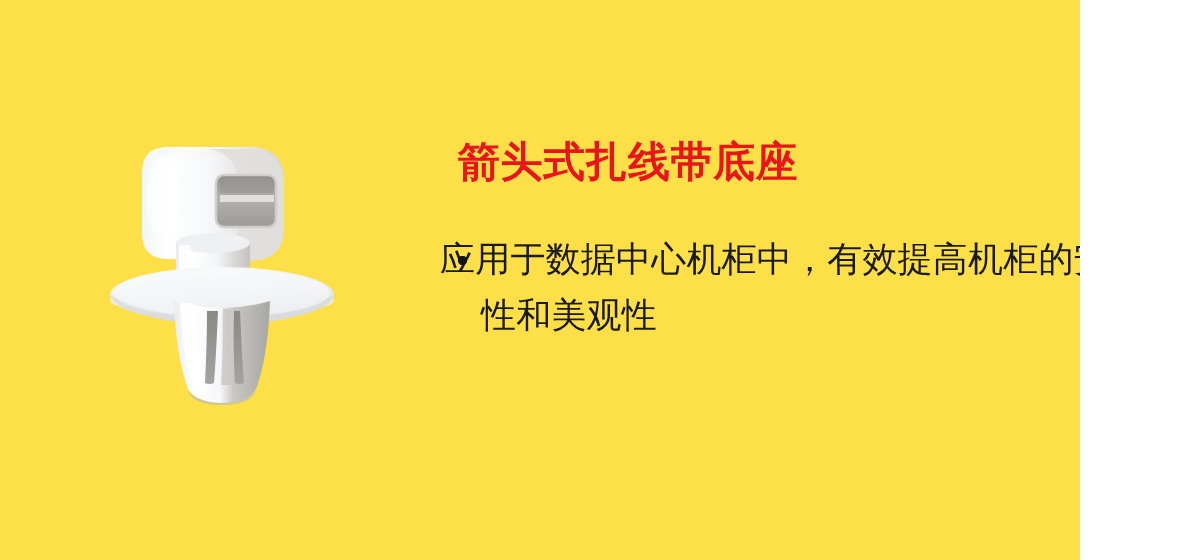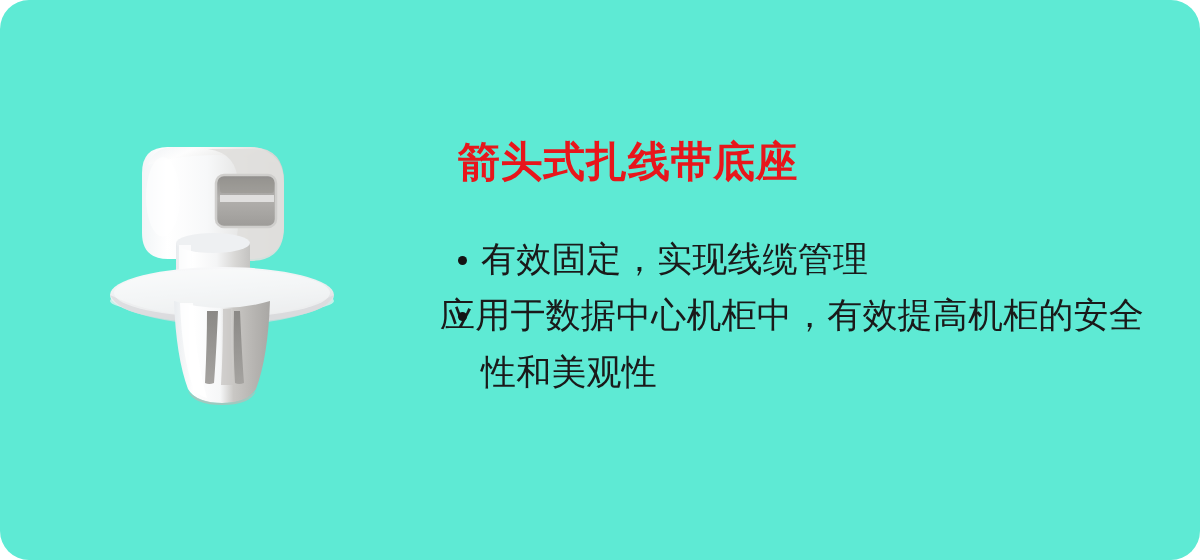--- a/index.html
+++ b/index.html
@@ -6,25 +6,24 @@
   html, body {
     margin: 0;
     padding: 0;
     background: #ffffff;
   }
   body {
     font-family: "Liberation Sans", "DejaVu Sans", sans-serif;
   }
   .banner {
     position: relative;
-    width: 1200px;
+    width: 1080px;
     height: 560px;
-    background: #5eead4;
+    background: #fde047;
     overflow: hidden;
-    border-radius: 29px;
   }
 
   
   .product-figure {
     position: absolute;
     left: 90px;
     top: 135px;
     width: 290px;
     height: 285px;
   }
@@ -174,21 +173,20 @@
     </svg>
   </div>
 
   <div class="copy">
 
     <h1 class="product-title" style="color:#e8161b">箭头式扎线带底座</h1>
 
     <ul class="feature-list">
       <li class="feature-item" style="color: rgb(26, 26, 26);">
         <span class="bullet-dot"></span>
-        <span>有效固定，实现线缆管理</span>
       </li>
       <li class="feature-item continues" style="color: rgb(26, 26, 26);">
         <span class="bullet-dot"></span>
         <span>应用于数据中心机柜中，有效提高机柜的安全性和美观性</span>
       </li>
     </ul>
 
   </div>
 </div>
 

